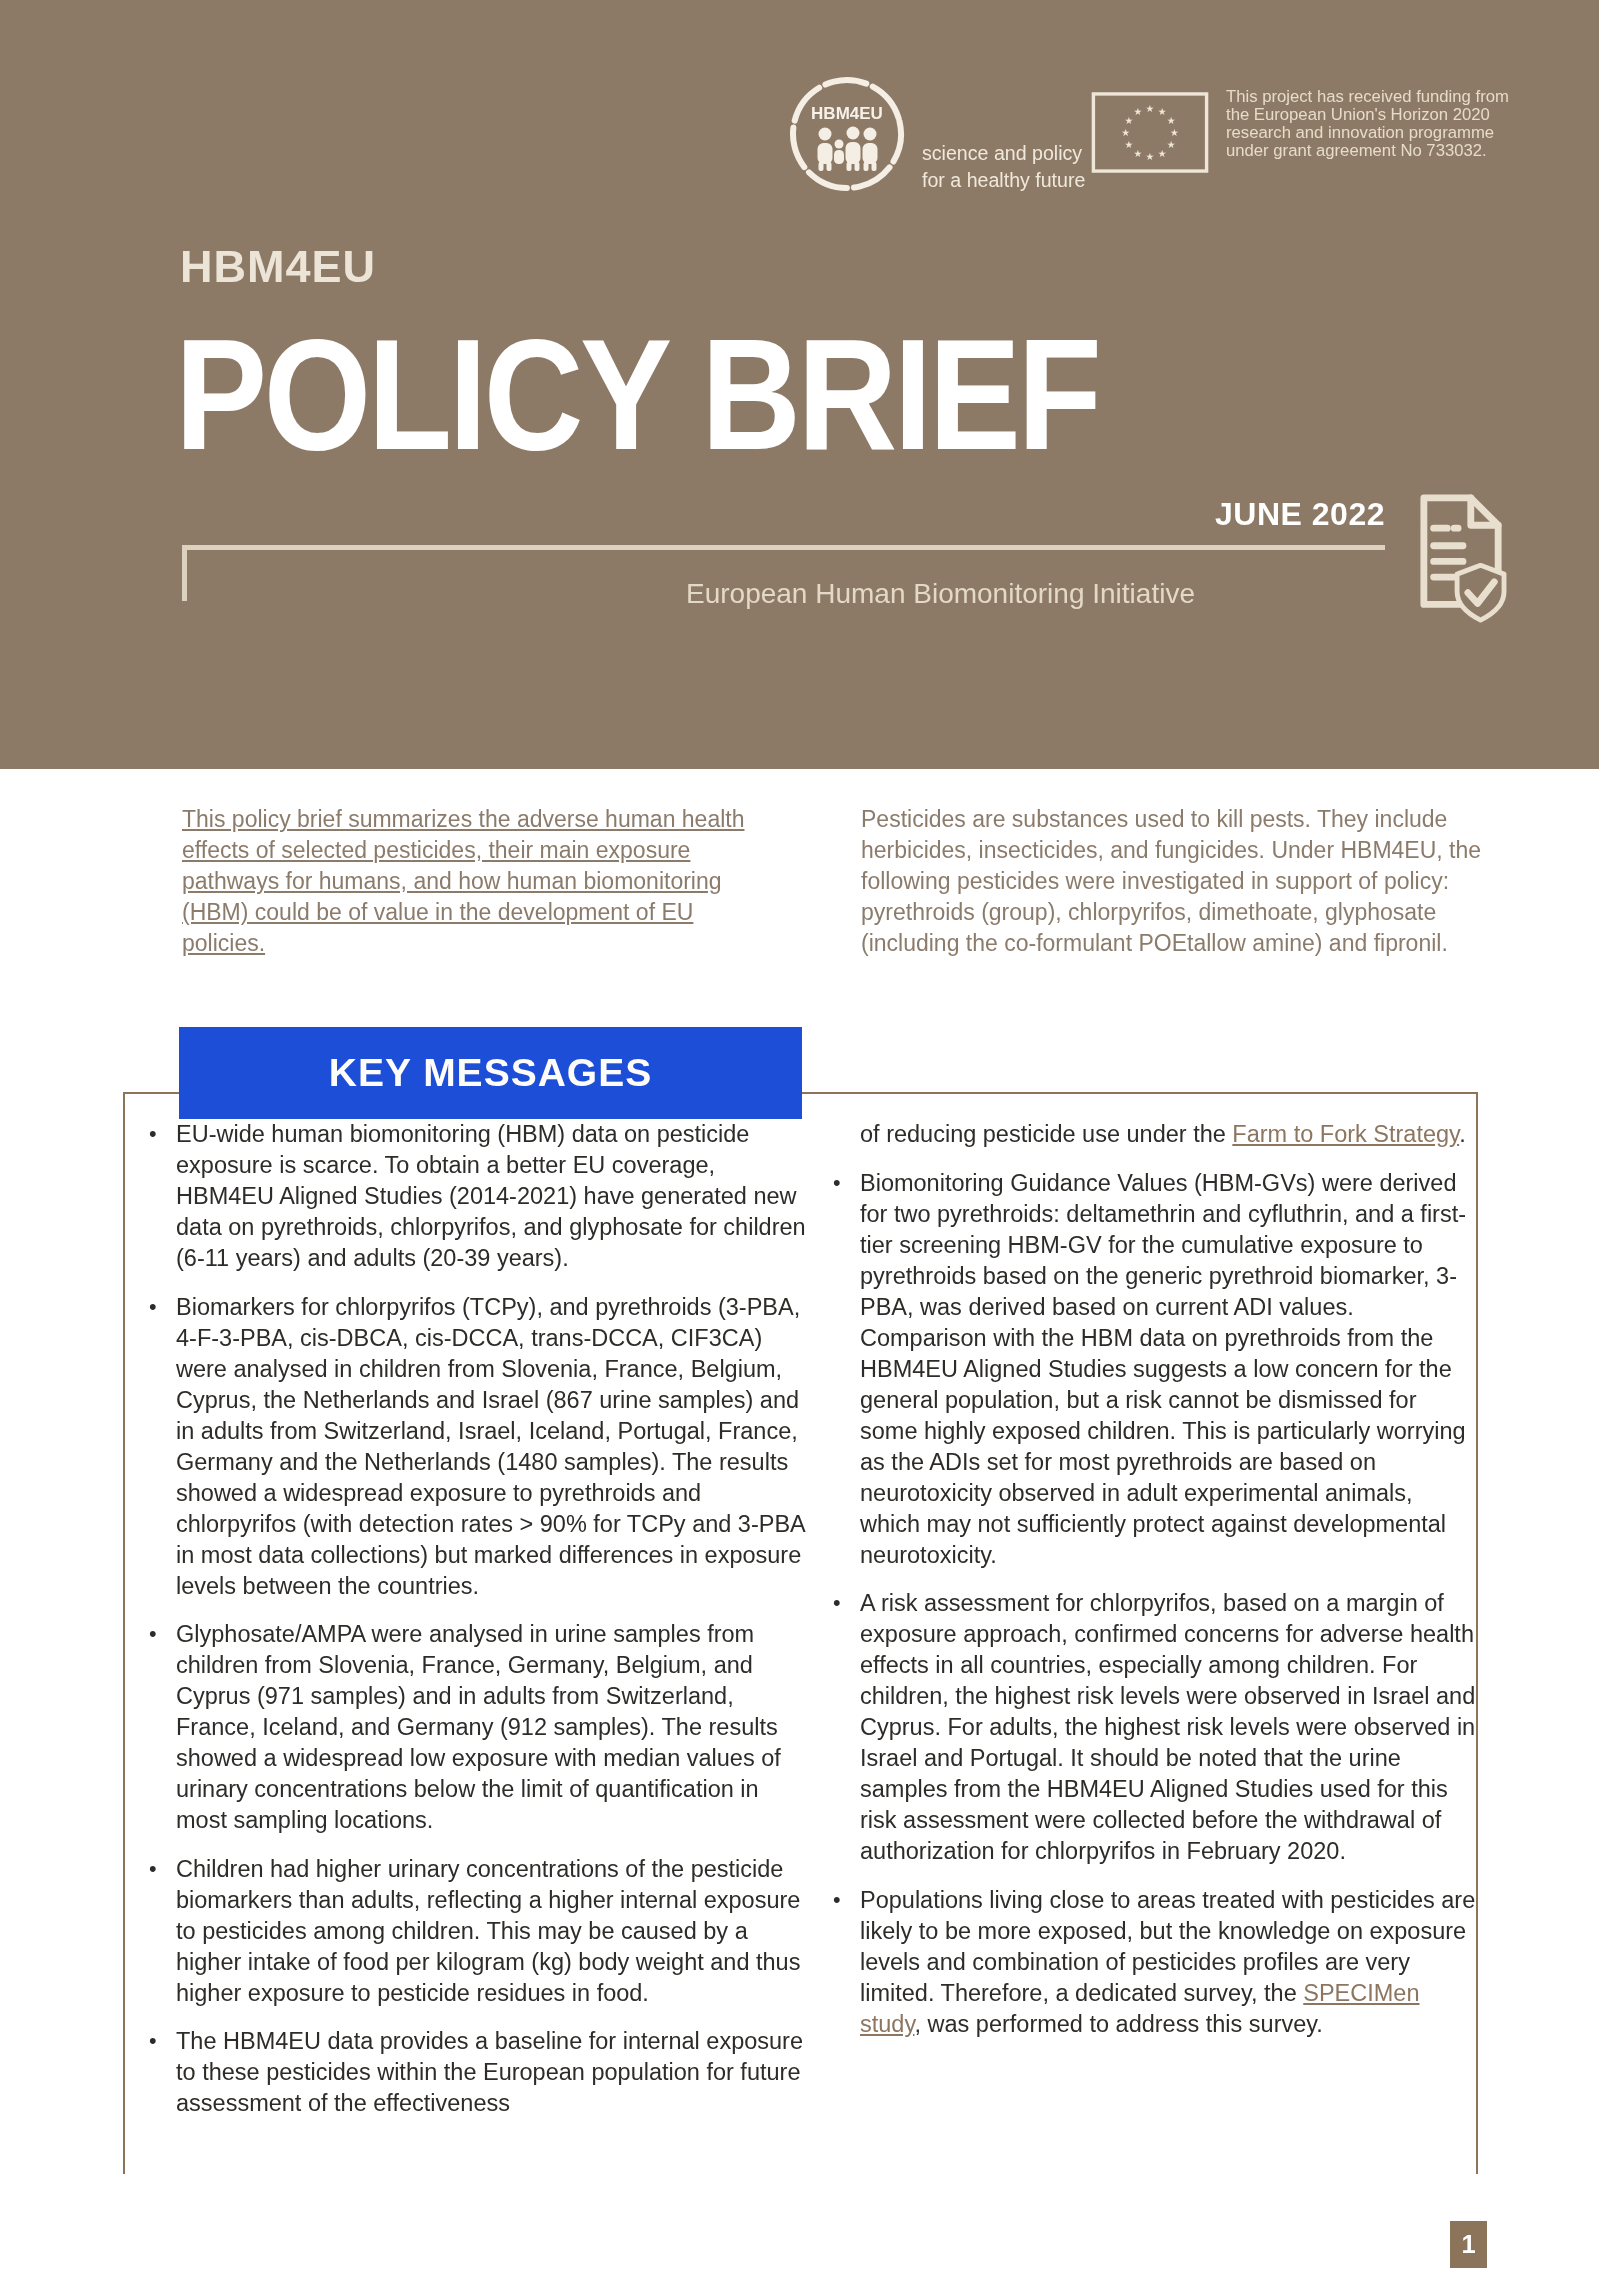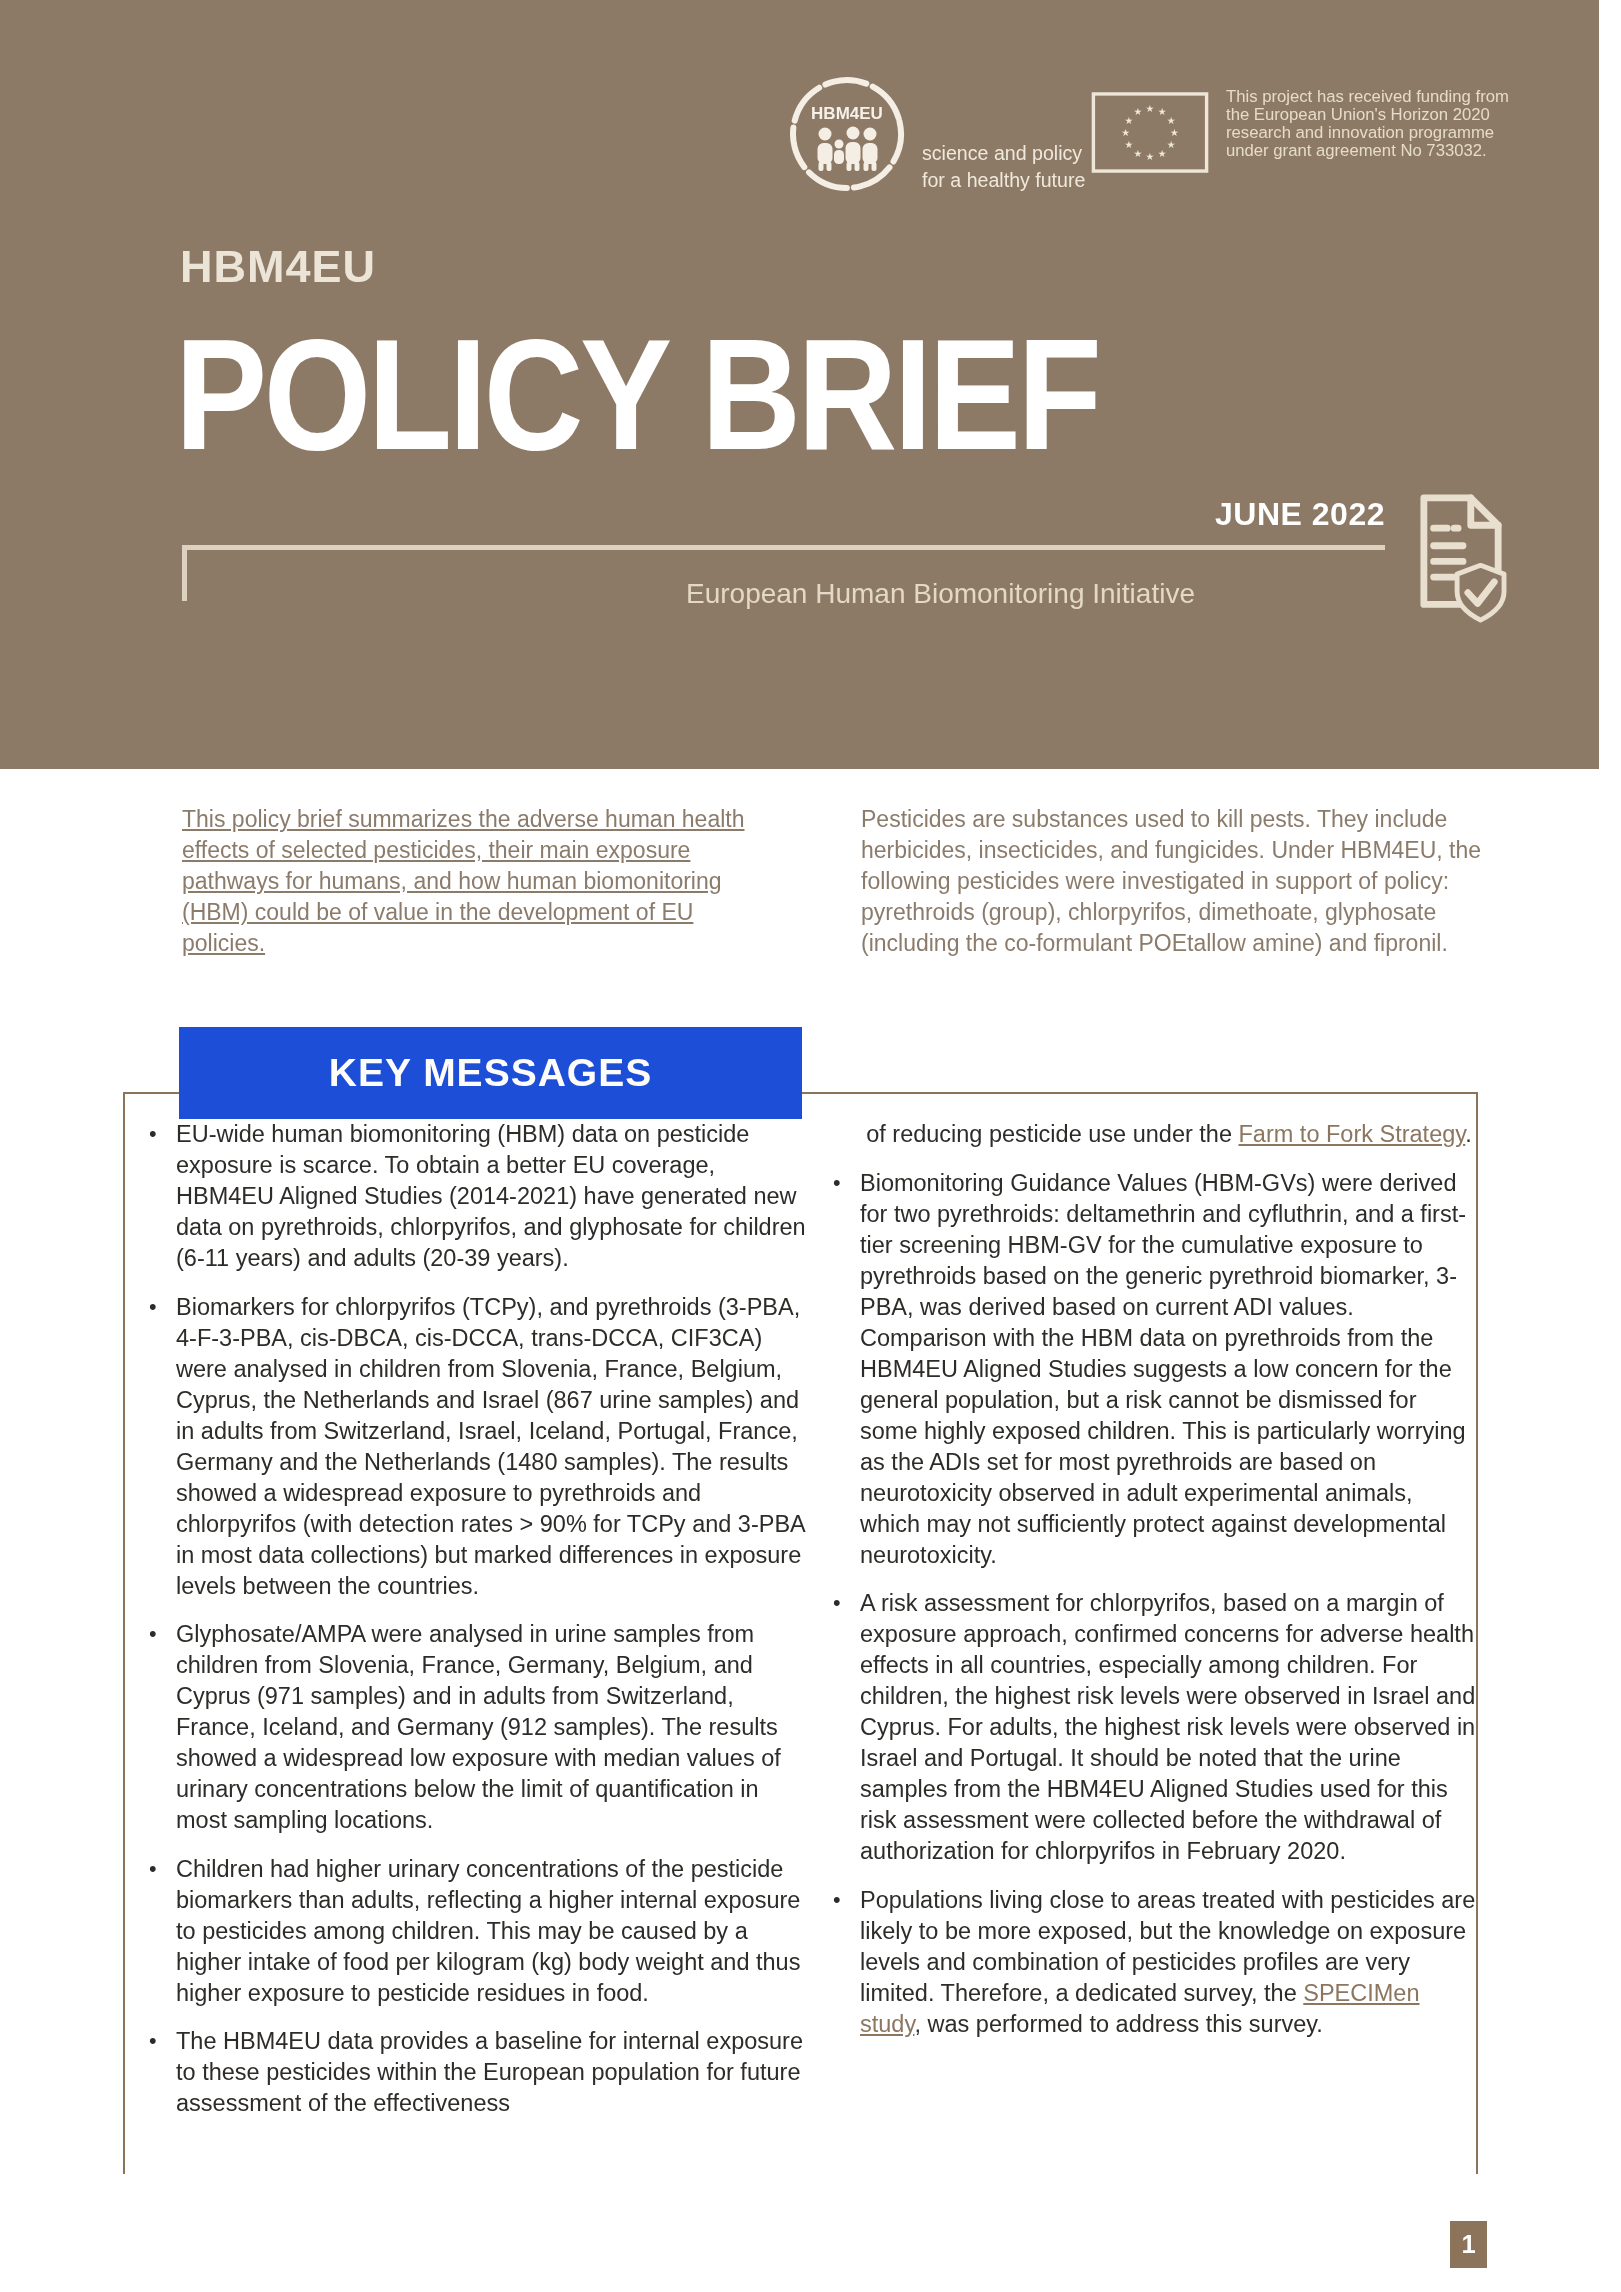--- a/index.html
+++ b/index.html
@@ -44,21 +44,21 @@
           border-top:2.9px solid #8b7459;border-right:2.9px solid #8b7459;}
   .km-head{position:absolute;left:179px;top:1027px;width:623px;height:92px;
            background:#1d4ed8;color:#fdfcf8;font-size:39px;font-weight:700;
            letter-spacing:1px;text-align:center;line-height:92px;}
 
   .col{position:absolute;font-size:23.5px;line-height:31px;color:#2e2c29;}
   .col.left{left:147px;top:1119px;width:659px;}
   .col.right{left:831px;top:1119px;width:647px;}
   .bullet{position:relative;padding-left:29px;margin-bottom:17.6px;}
   .bullet .bm{position:absolute;left:2px;top:-1px;font-size:21.6px;color:#2e2c29;}
-  .cont{position:relative;padding-left:29px;margin:0 0 17.6px 0;text-align:center;}
+  .cont{position:relative;padding-left:29px;margin:0 0 17.6px 0;}
   a.doclink{color:#8c7660;text-decoration:underline;cursor:pointer;}
 
   .pagenum{position:absolute;left:1450px;top:2221px;width:37px;height:47px;
            background:#8b7459;color:#ffffff;font-size:25.5px;font-weight:700;
            text-align:center;line-height:47px;}
 </style>
 </head>
 <body>
 
 <div id="page">

